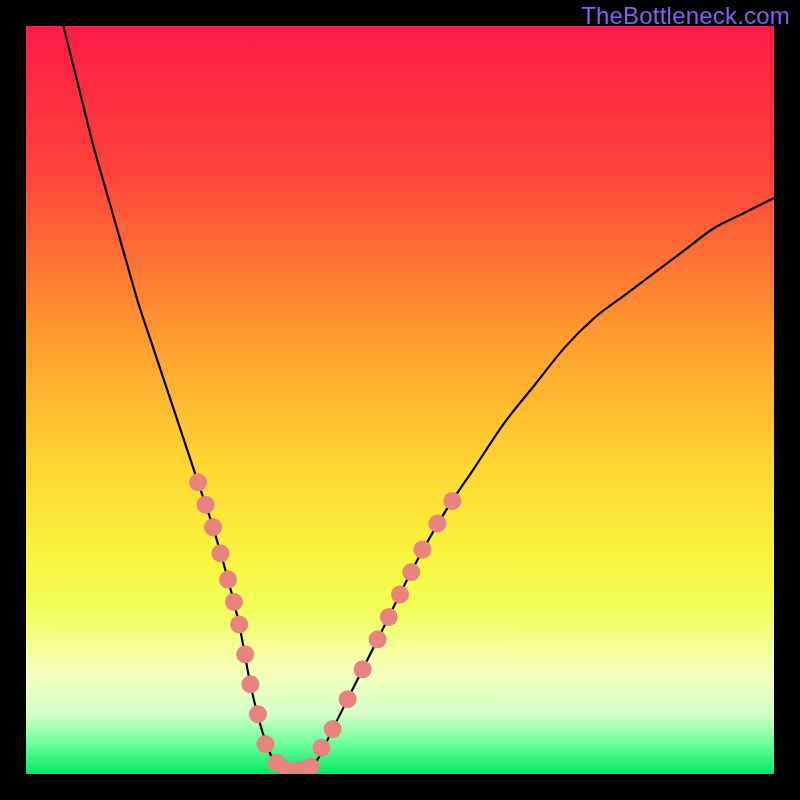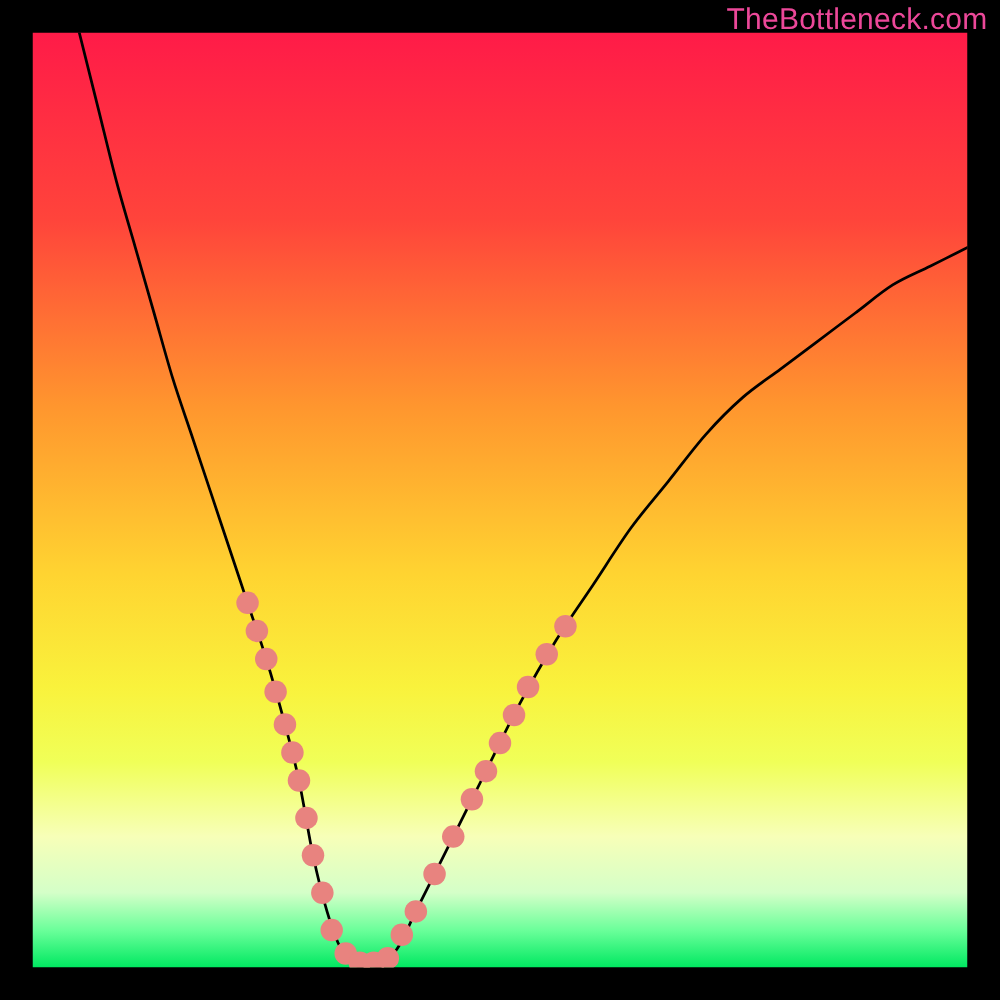--- a/index.html
+++ b/index.html
@@ -18,21 +18,21 @@
     height: 748px;
     box-sizing: border-box;
   }
   .watermark {
     position: absolute;
     top: 2px;
     right: 10px;
     font-family: Arial, Helvetica, sans-serif;
     font-size: 24px;
     font-weight: 400;
-    color: #ec4899;
+    color: #8b5cf6;
     letter-spacing: 0.2px;
   }
   svg {
     display: block;
   }
 </style>
 </head>
 <body>
 
 <div class="watermark">TheBottleneck.com</div>

